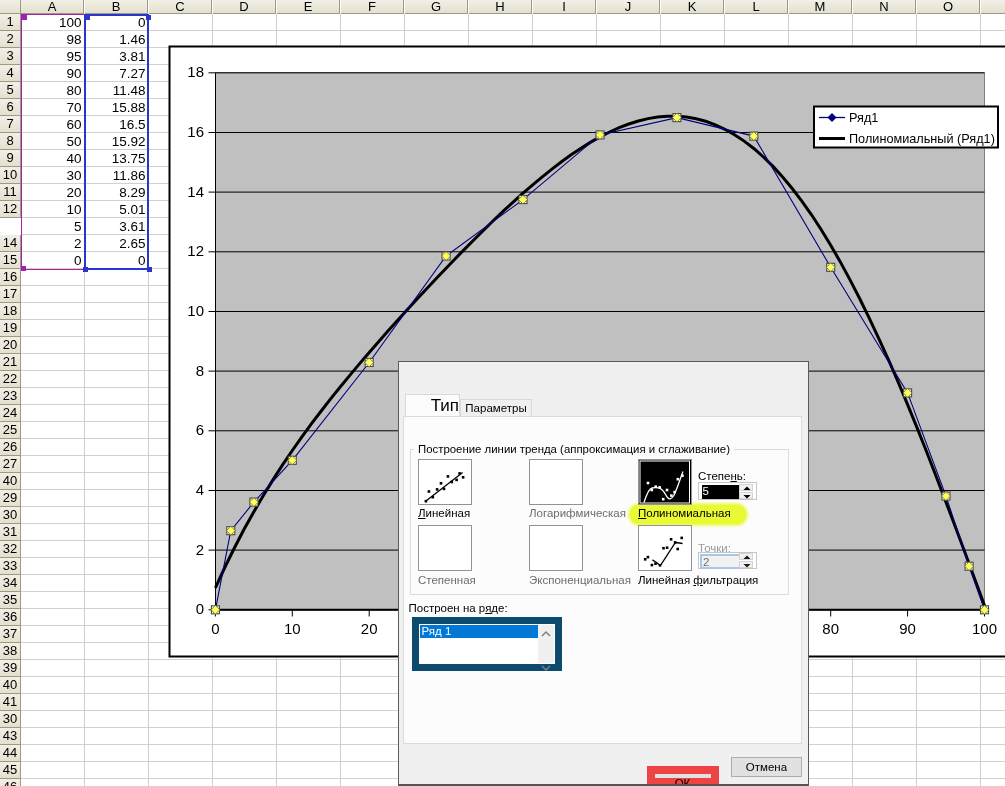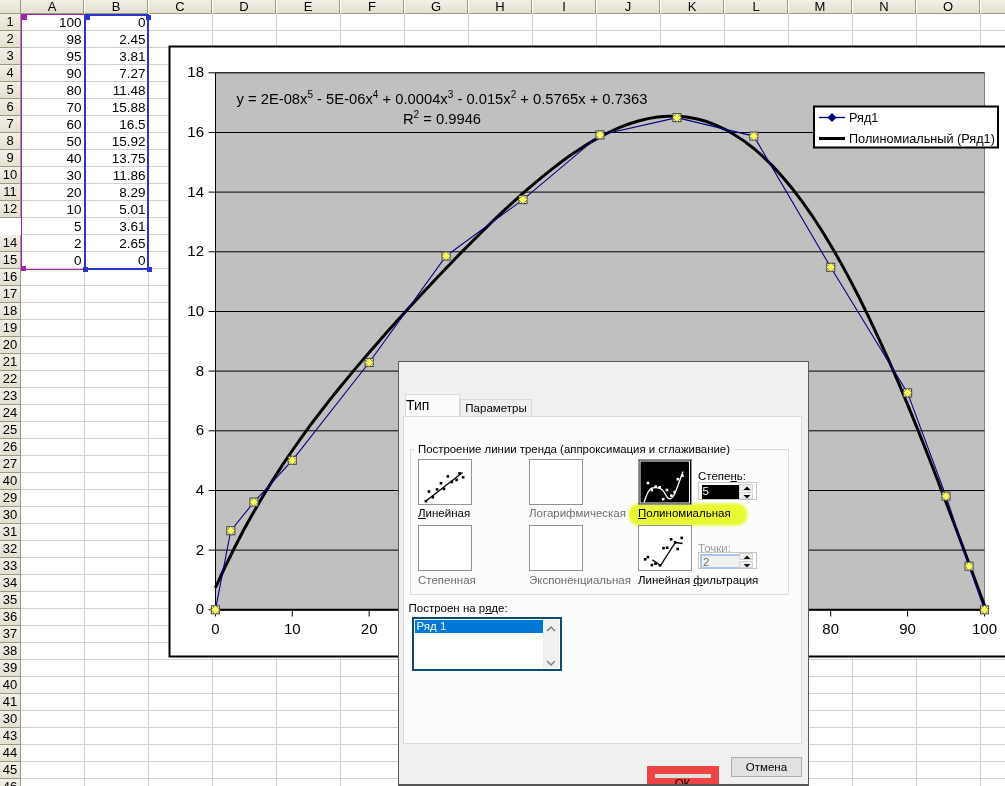--- a/index.html
+++ b/index.html
@@ -20,48 +20,48 @@
 
 .selA {position:absolute;left:21px;top:14px;width:64px;height:256px;border:1px solid #a221ad;pointer-events:none}
 .selB {position:absolute;left:84px;top:14px;width:65px;height:256px;border:2px solid #2a35cd;pointer-events:none}
 .hdl {position:absolute;width:5px;height:5px;background:#2a35cd}
 .hdlp {position:absolute;width:4px;height:4px;background:#a221ad}
 
 #dlg {position:absolute;left:398px;top:361px;width:411px;height:425px;background:#f0f0f0;border:1px solid #5a5a5a;border-bottom:none}
 #dlg .title {position:absolute;left:0;top:0;right:0;height:25px;background:#434343;color:#fff;font-size:12px;line-height:25px;padding-left:5px}
 #dlg .xbtn {position:absolute;right:2px;top:0;width:24px;height:25px;color:#fff;font-size:15px;line-height:25px;text-align:center}
 #dlg .page {position:absolute;left:4px;top:53.5px;width:399px;height:328.5px;background:#fcfcfc;border:1px solid #dcdcdc}
-#dlg .tab1 {position:absolute;left:6px;top:32px;width:55px;height:22px;background:#fcfcfc;border:1px solid #d9d9d9;border-bottom:none;font-size:14px;text-align:left;line-height:21px;z-index:2}
+#dlg .tab1 {position:absolute;left:6px;top:32px;width:55px;height:22px;background:#fcfcfc;border:1px solid #d9d9d9;border-bottom:none;font-size:17px;text-align:right;line-height:21px;z-index:2}
 #dlg .tab2 {position:absolute;left:61px;top:36.5px;width:72px;height:18px;background:#f0f0f0;border:1px solid #d9d9d9;border-bottom:none;font-size:11.5px;text-align:center;line-height:17px}
 #dlg .grp {position:absolute;left:11px;top:87px;width:378.5px;height:145.5px;border:1px solid #dcdcdc}
 #dlg .grplbl {position:absolute;left:15px;top:81px;background:#fcfcfc;font-size:11.4px;padding:0 4px}
 .ibox {position:absolute;width:54px;height:46.5px;background:#fff;border:1px solid #8e9299}
 .ilbl {position:absolute;font-size:11.5px;color:#000;white-space:nowrap}
 .gray {color:#6d6d6d}
 u {text-decoration:underline}
 #hl {position:absolute;left:231px;top:142.5px;width:116px;height:19px;background:#e9fa35;border-radius:9px;box-shadow:0 0 3px 1.5px #e9fa35}
 .sp {position:absolute;width:58.5px;height:17.5px;border:1px solid #c6c6c6;background:#fff}
 .spbtns {position:absolute;right:1px;top:0;width:16px;height:100%;background:#fff}
 .spb {position:absolute;left:0.5px;width:14px;height:7px;background:#f1f1f1;border:1px solid #d4d4d4}
 .spb svg {display:block}
 #dlg .lbl {position:absolute;font-size:11.5px;color:#000;white-space:nowrap}
-#lst {position:absolute;left:12.5px;top:254.5px;width:150px;height:54px;background:#fff;border:2px solid #0c4a6e}
+#lst {position:absolute;left:12.5px;top:254.5px;width:150px;height:54px;background:#fff;border:7px solid #0c4a6e}
 #lst .sel {position:absolute;left:1px;top:1px;right:17px;height:13px;background:#0078d7;color:#fff;font-size:11.5px;line-height:13px;padding-left:2px}
 #lst .sb {position:absolute;right:1px;top:1px;width:16px;bottom:1px;background:#f0f0f0;color:#808080}
 .btn {position:absolute;height:19.5px;background:#e1e1e1;font-size:11.5px;text-align:center;line-height:18px;color:#000}
 #okb {left:247.5px;top:404px;width:72px;border:8px solid #ef4444}
 #cnb {left:332px;top:395px;width:71px;border:1px solid #adadad}
 #dlg .foot {position:absolute;left:0;bottom:0;right:0;height:2.5px;background:#555}
 </style></head><body>
 <div id="page">
   <div id="cells"></div>
   <div class="cv" style="top:14px;left:21px">100</div>
     <div class="cv" style="top:14px;left:85px">0</div>
     <div class="cv" style="top:31px;left:21px">98</div>
-    <div class="cv" style="top:31px;left:85px">2.45</div>
+    <div class="cv" style="top:31px;left:85px">1.46</div>
     <div class="cv" style="top:48px;left:21px">95</div>
     <div class="cv" style="top:48px;left:85px">3.81</div>
     <div class="cv" style="top:65px;left:21px">90</div>
     <div class="cv" style="top:65px;left:85px">7.27</div>
     <div class="cv" style="top:82px;left:21px">80</div>
     <div class="cv" style="top:82px;left:85px">11.48</div>
     <div class="cv" style="top:99px;left:21px">70</div>
     <div class="cv" style="top:99px;left:85px">15.88</div>
     <div class="cv" style="top:116px;left:21px">60</div>
     <div class="cv" style="top:116px;left:85px">16.5</div>
@@ -179,21 +179,20 @@
       <path d="M 230.8 526.3 L 235.2 530.7 L 230.8 535.1 L 226.4 530.7 Z" fill="#ffff63" stroke="#6e6e00" stroke-width="0.8"></path>
       <rect x="211.4" y="605.8" width="8" height="8" fill="#fff" stroke="#454545" stroke-width="1.1"></rect>
       <path d="M 215.4 605.4 L 219.8 609.8 L 215.4 614.2 L 211.0 609.8 Z" fill="#ffff63" stroke="#6e6e00" stroke-width="0.8"></path>
 <rect x="814" y="106.5" width="184" height="41" fill="#fff" stroke="#000" stroke-width="2"></rect>
 <line x1="819" x2="845" y1="117.5" y2="117.5" stroke="#000080" stroke-width="1.3"></line>
 <path d="M 832 113 L 836.5 117.5 L 832 122 L 827.5 117.5 Z" fill="#000080"></path>
 <line x1="819" x2="845" y1="138.5" y2="138.5" stroke="#000" stroke-width="3"></line>
 <text class="lg" x="849" y="122">Ряд1</text>
 <text class="lg" x="849" y="143">Полиномиальный (Ряд1)</text>
 </svg>
-  <div id="eq">y = 2E-08x<sup>5</sup> - 5E-06x<sup>4</sup> + 0.0004x<sup>3</sup> - 0.015x<sup>2</sup> + 0.5765x + 0.7363<div class="l2">R<sup>2</sup> = 0.9946</div></div>
   <div id="corner"></div>
   <div class="ch" style="left:21px;width:63px">A</div>
     <div class="ch" style="left:85px;width:63px">B</div>
     <div class="ch" style="left:149px;width:63px">C</div>
     <div class="ch" style="left:213px;width:63px">D</div>
     <div class="ch" style="left:277px;width:63px">E</div>
     <div class="ch" style="left:341px;width:63px">F</div>
     <div class="ch" style="left:405px;width:63px">G</div>
     <div class="ch" style="left:469px;width:63px">H</div>
     <div class="ch" style="left:533px;width:63px">I</div>

